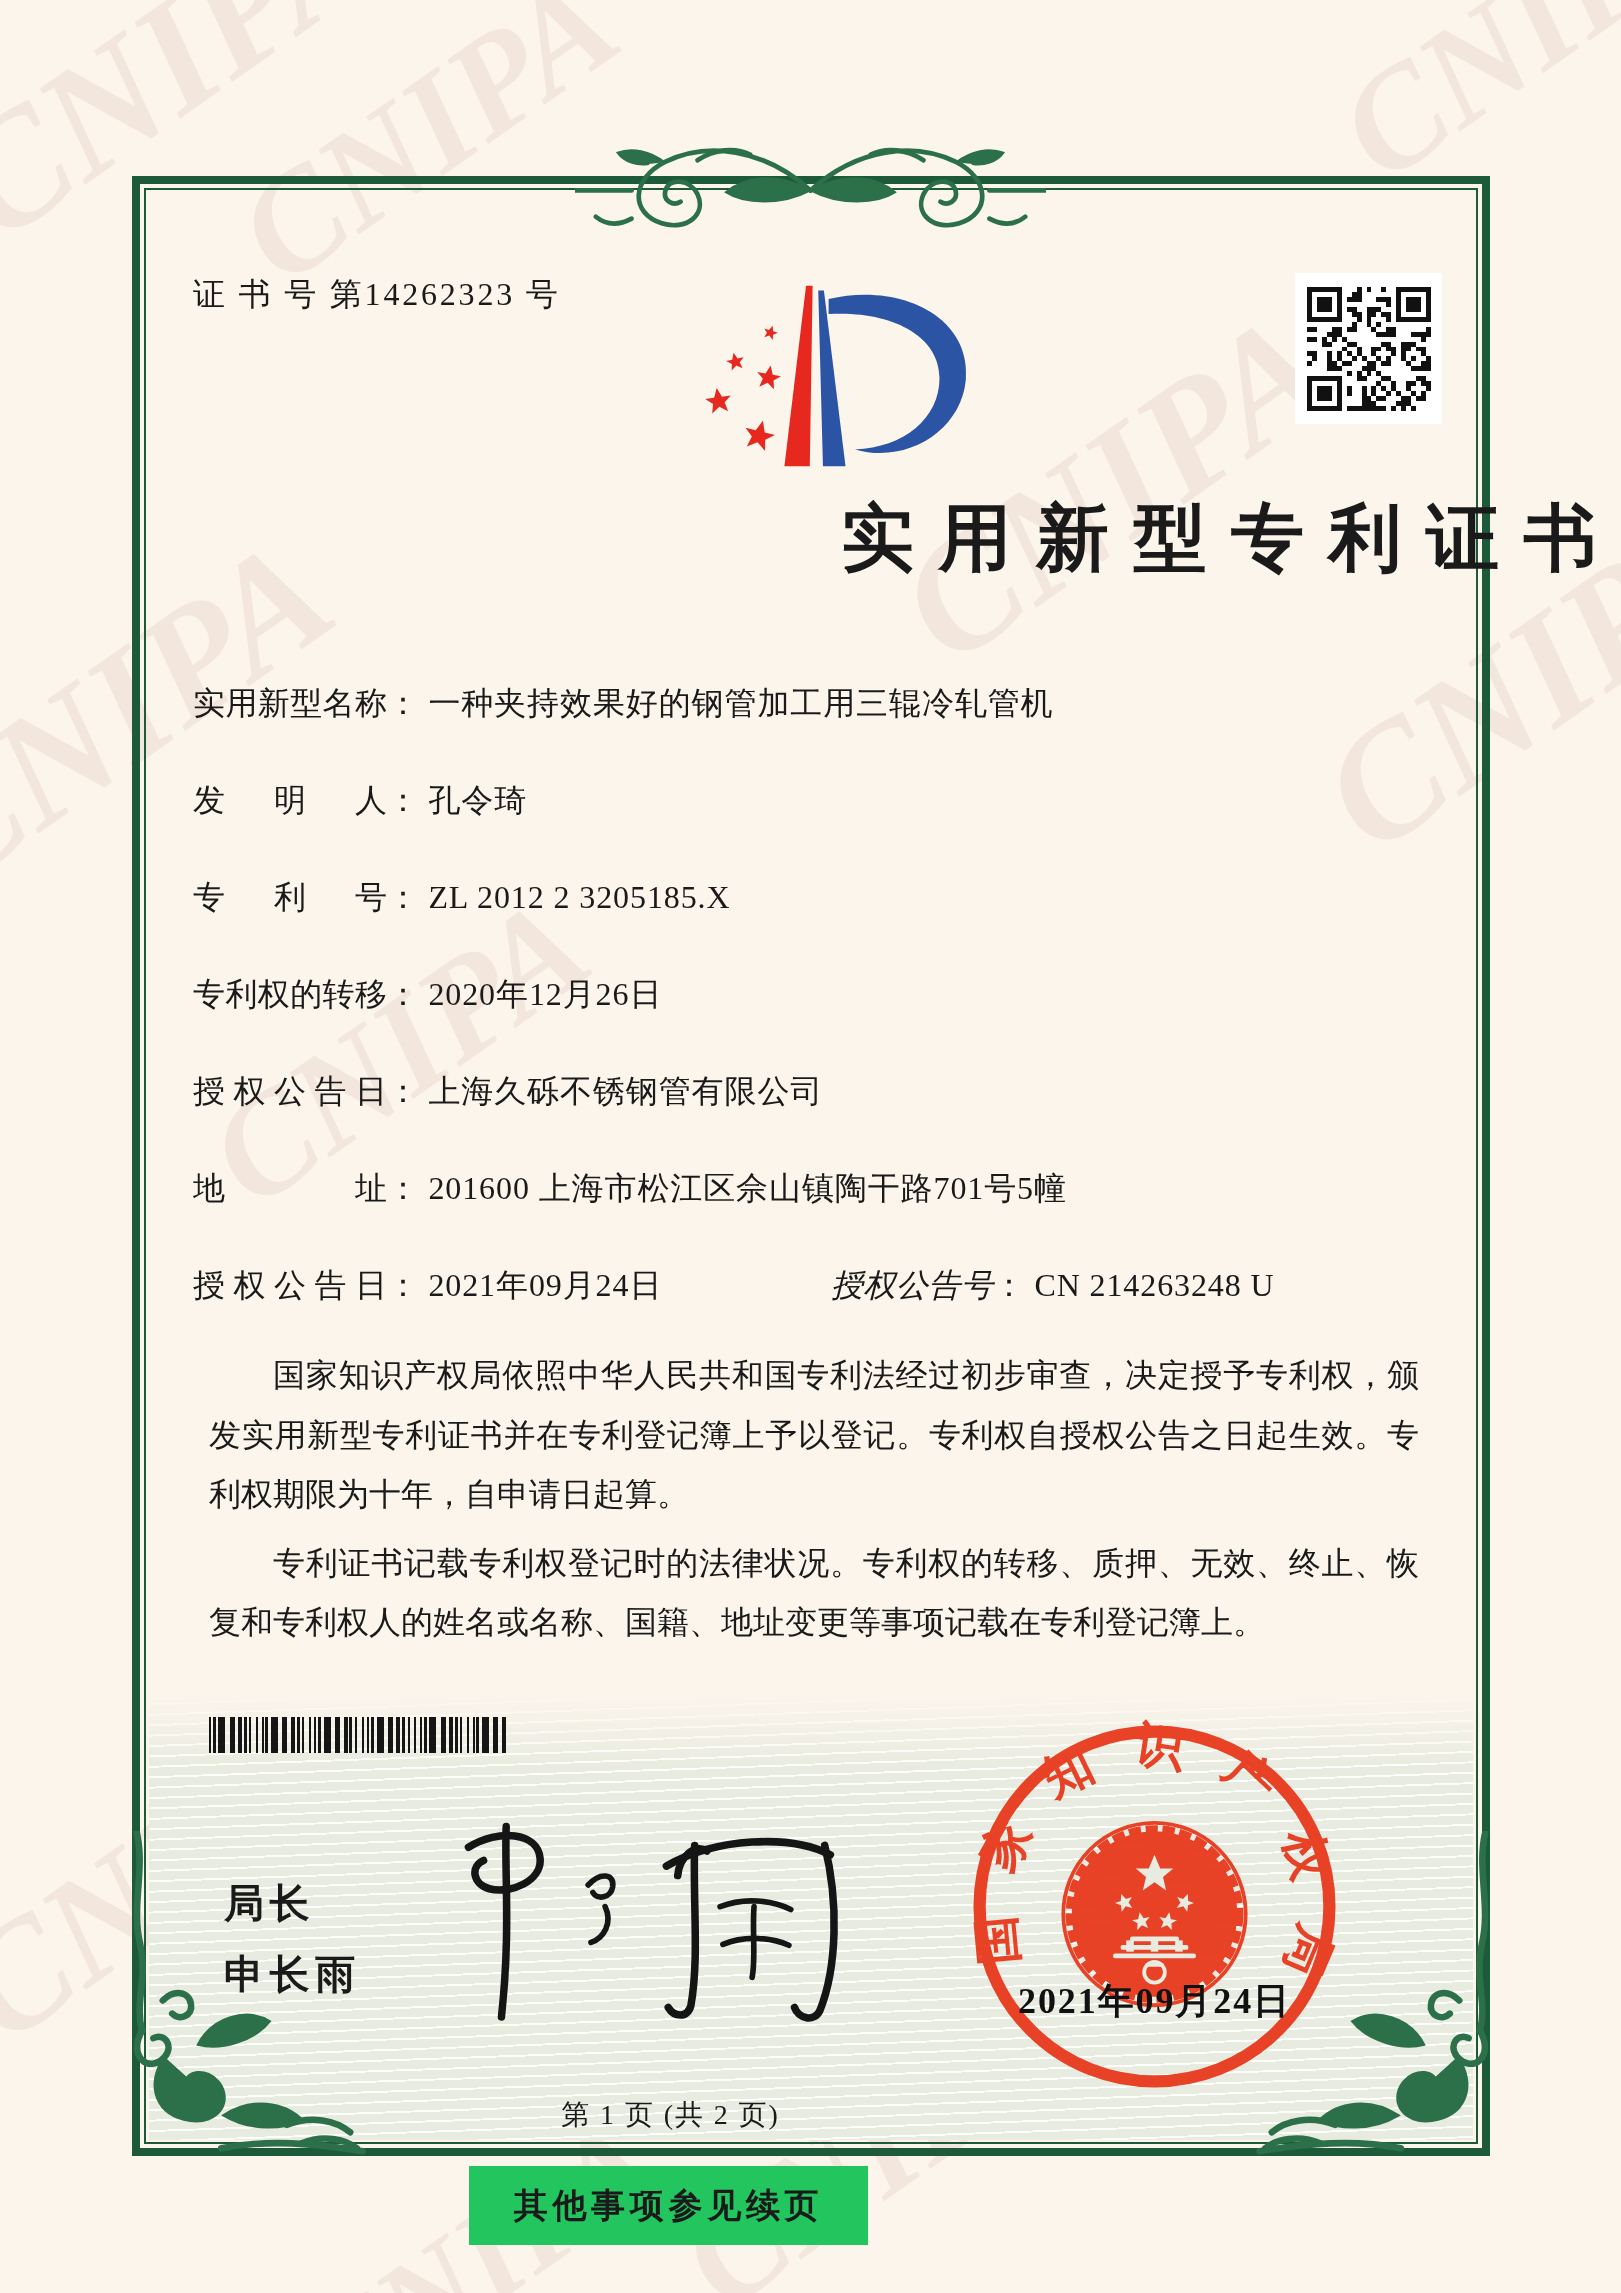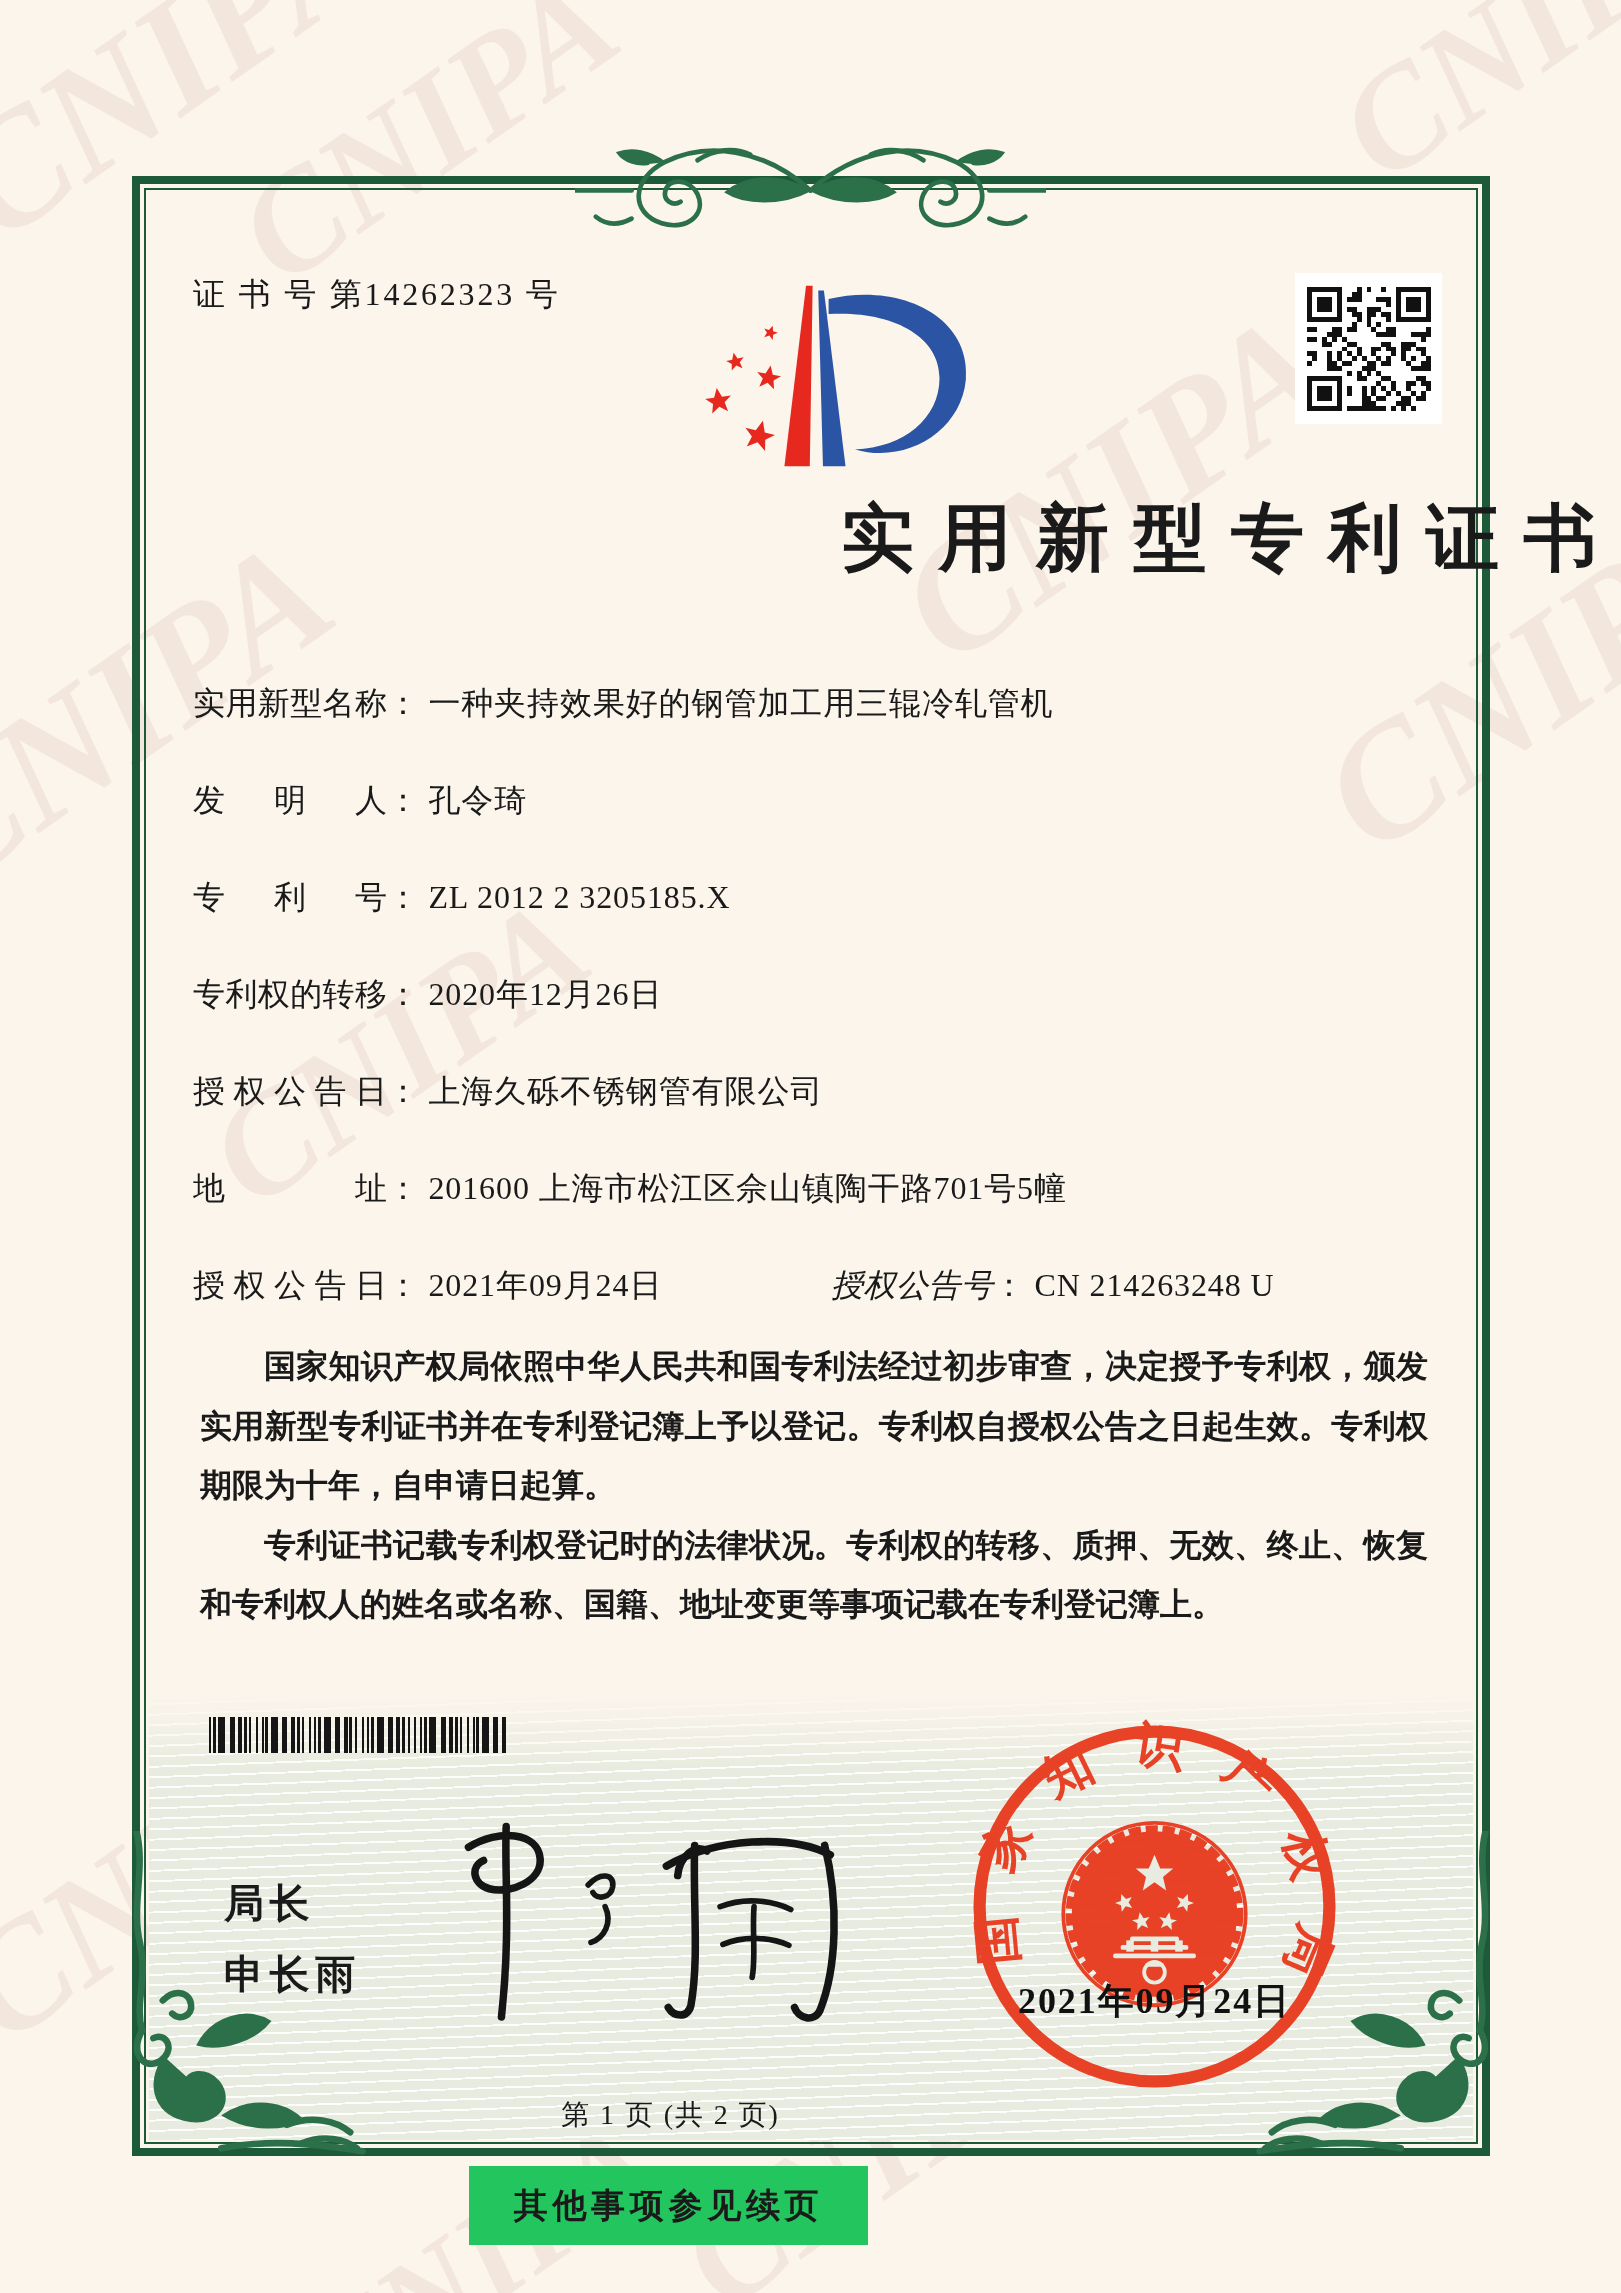--- a/index.html
+++ b/index.html
@@ -51,21 +51,21 @@
     text-justify:inter-character;vertical-align:bottom;
   }
   .fcolon{display:inline-block;}
   .fvalue{display:inline-block;margin-left:9.4px;letter-spacing:0.9px;}
   .pair2{position:absolute;left:638px;top:0;white-space:nowrap;}
   .pair2 .flabel{width:162px;font-style:italic;}
   .body-text{
     position:absolute;left:200px;top:1337px;width:1228px;
     font-size:32px;line-height:1.86;text-align:justify;z-index:5;
   }
-  .body-text p{margin:0;text-indent:2em;font-weight:bold;}
+  .body-text p{margin:9px;text-indent:2em;}
   .barcode{
     position:absolute;left:209px;top:1717px;width:313px;height:36px;z-index:4;
   }
   .barcode i{position:absolute;top:0;bottom:0;background:#151515;display:block;}
   .director-title,.director-name{
     position:absolute;left:224px;font-size:40px;font-weight:bold;
     font-family:"Liberation Sans","DejaVu Sans",sans-serif;z-index:5;letter-spacing:5.6px;
   }
   .director-title{top:1876px;}
   .director-name{top:1947px;}

